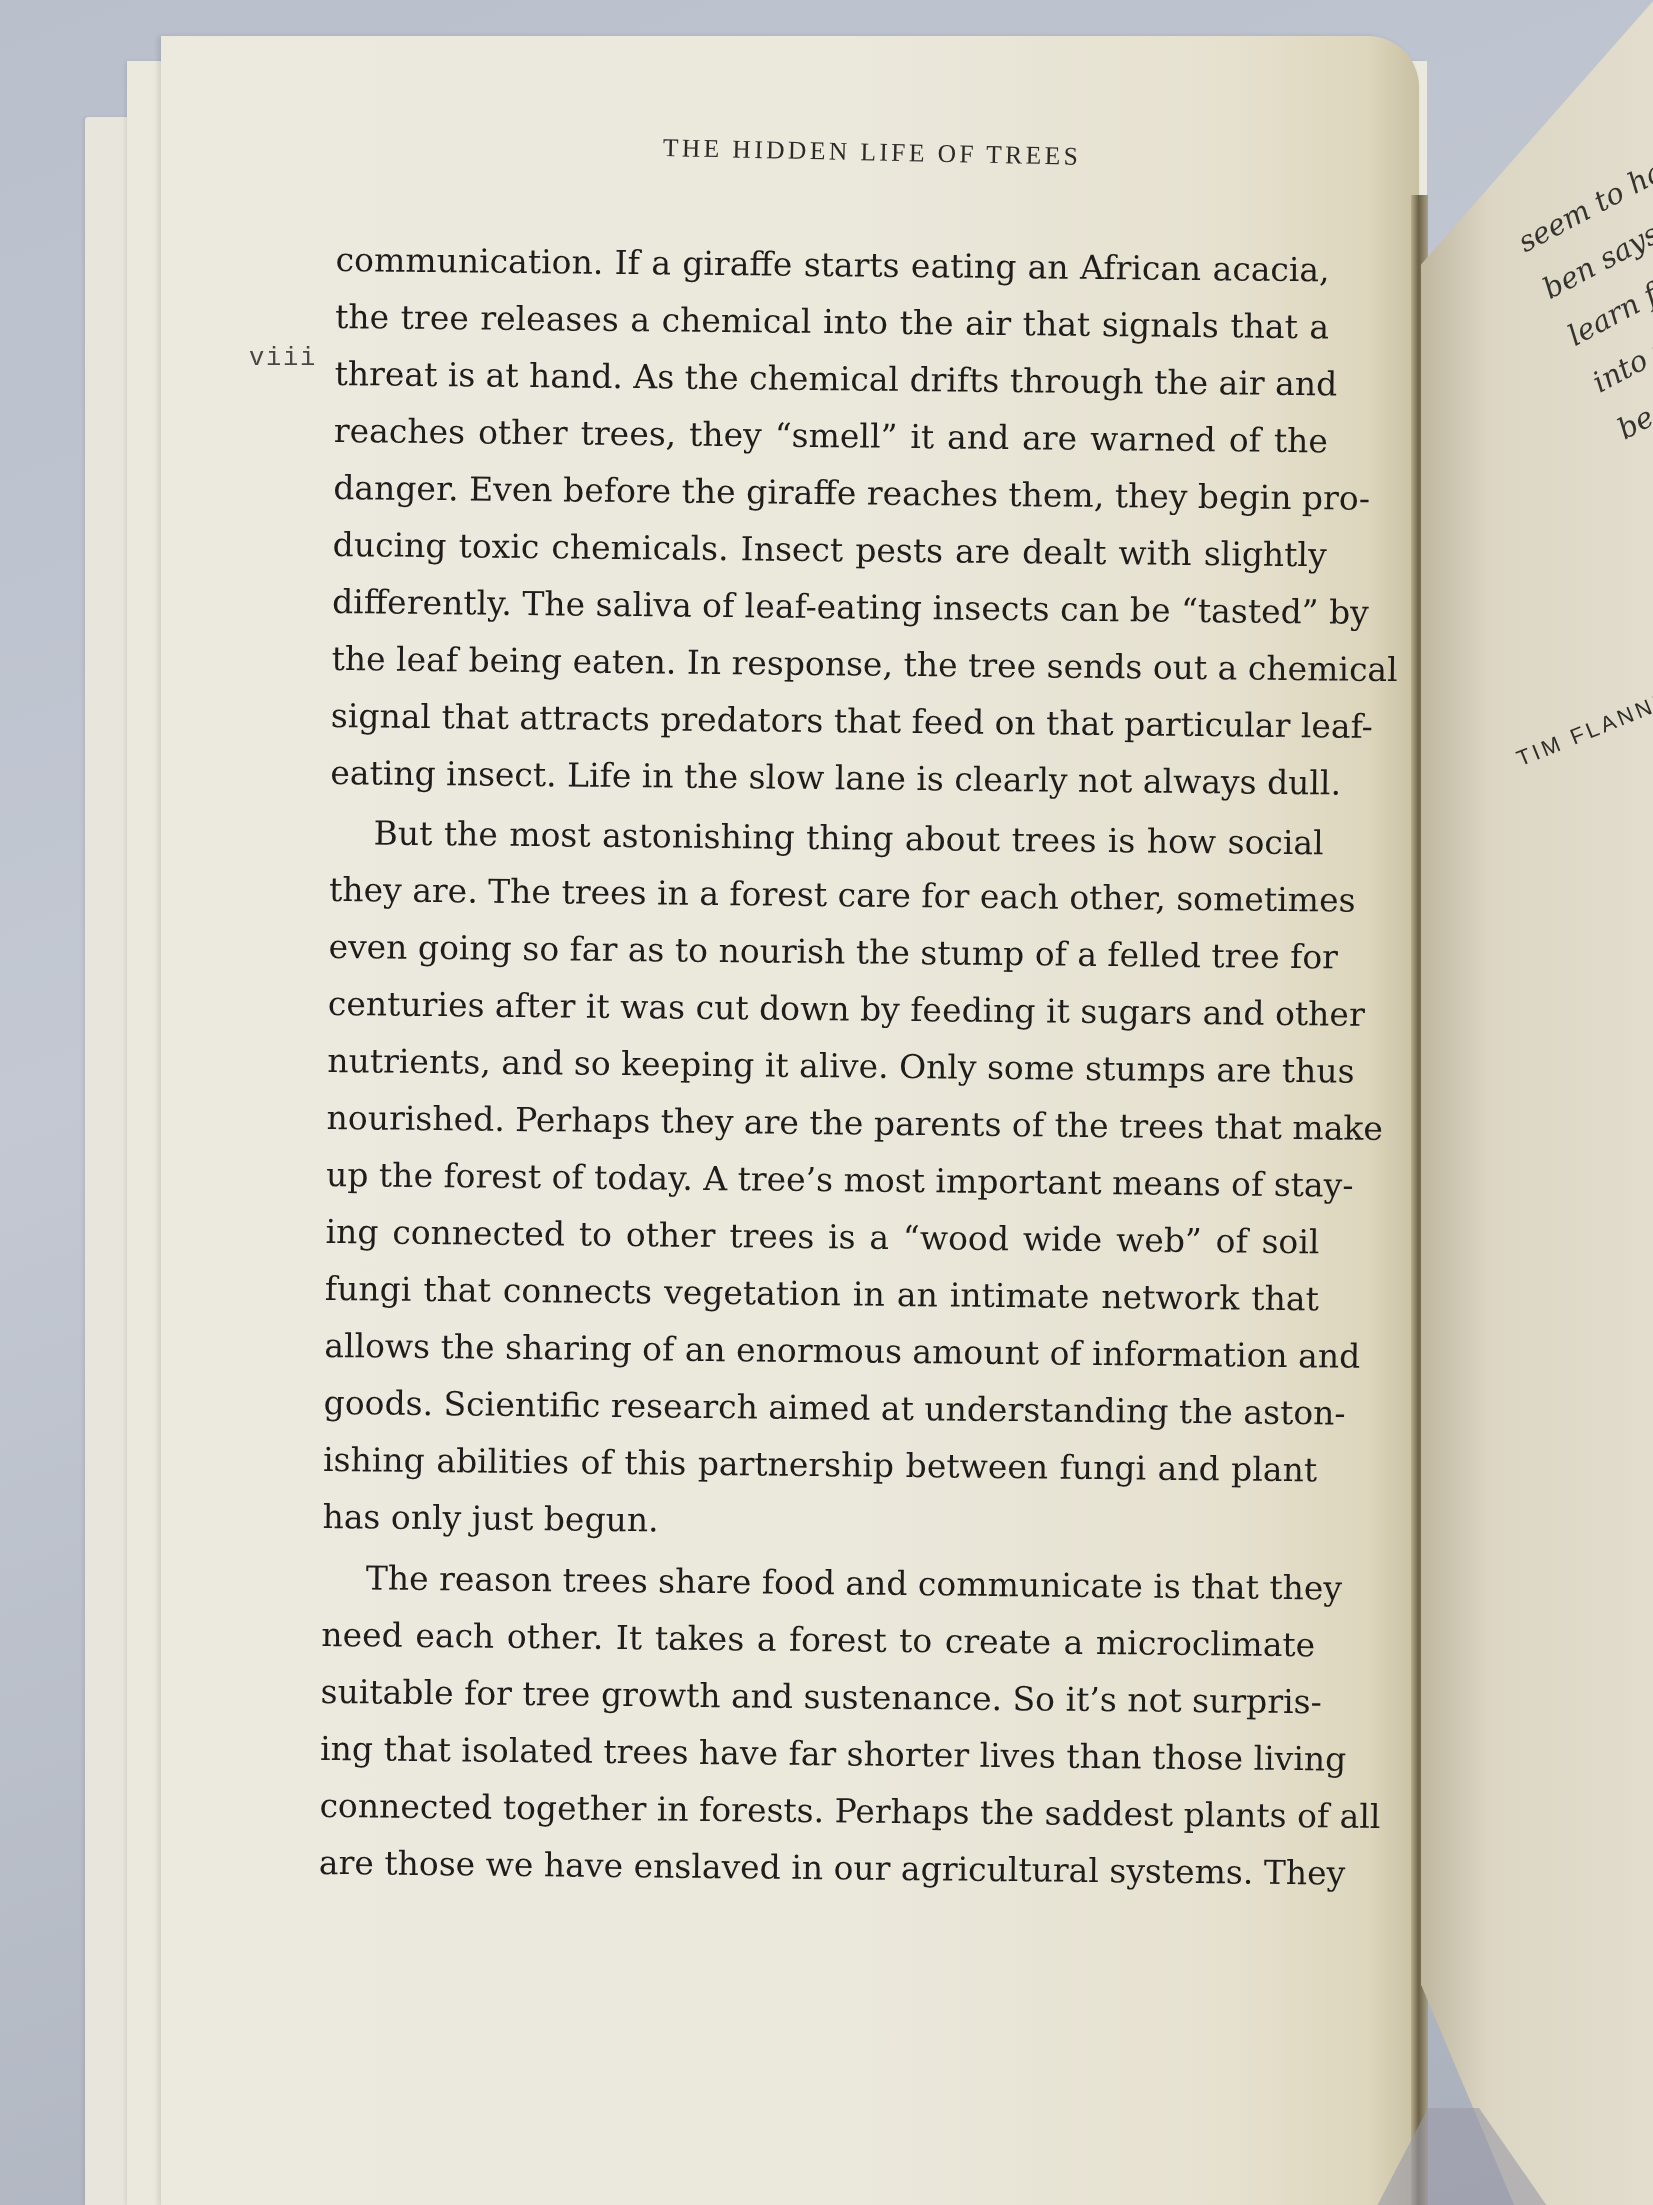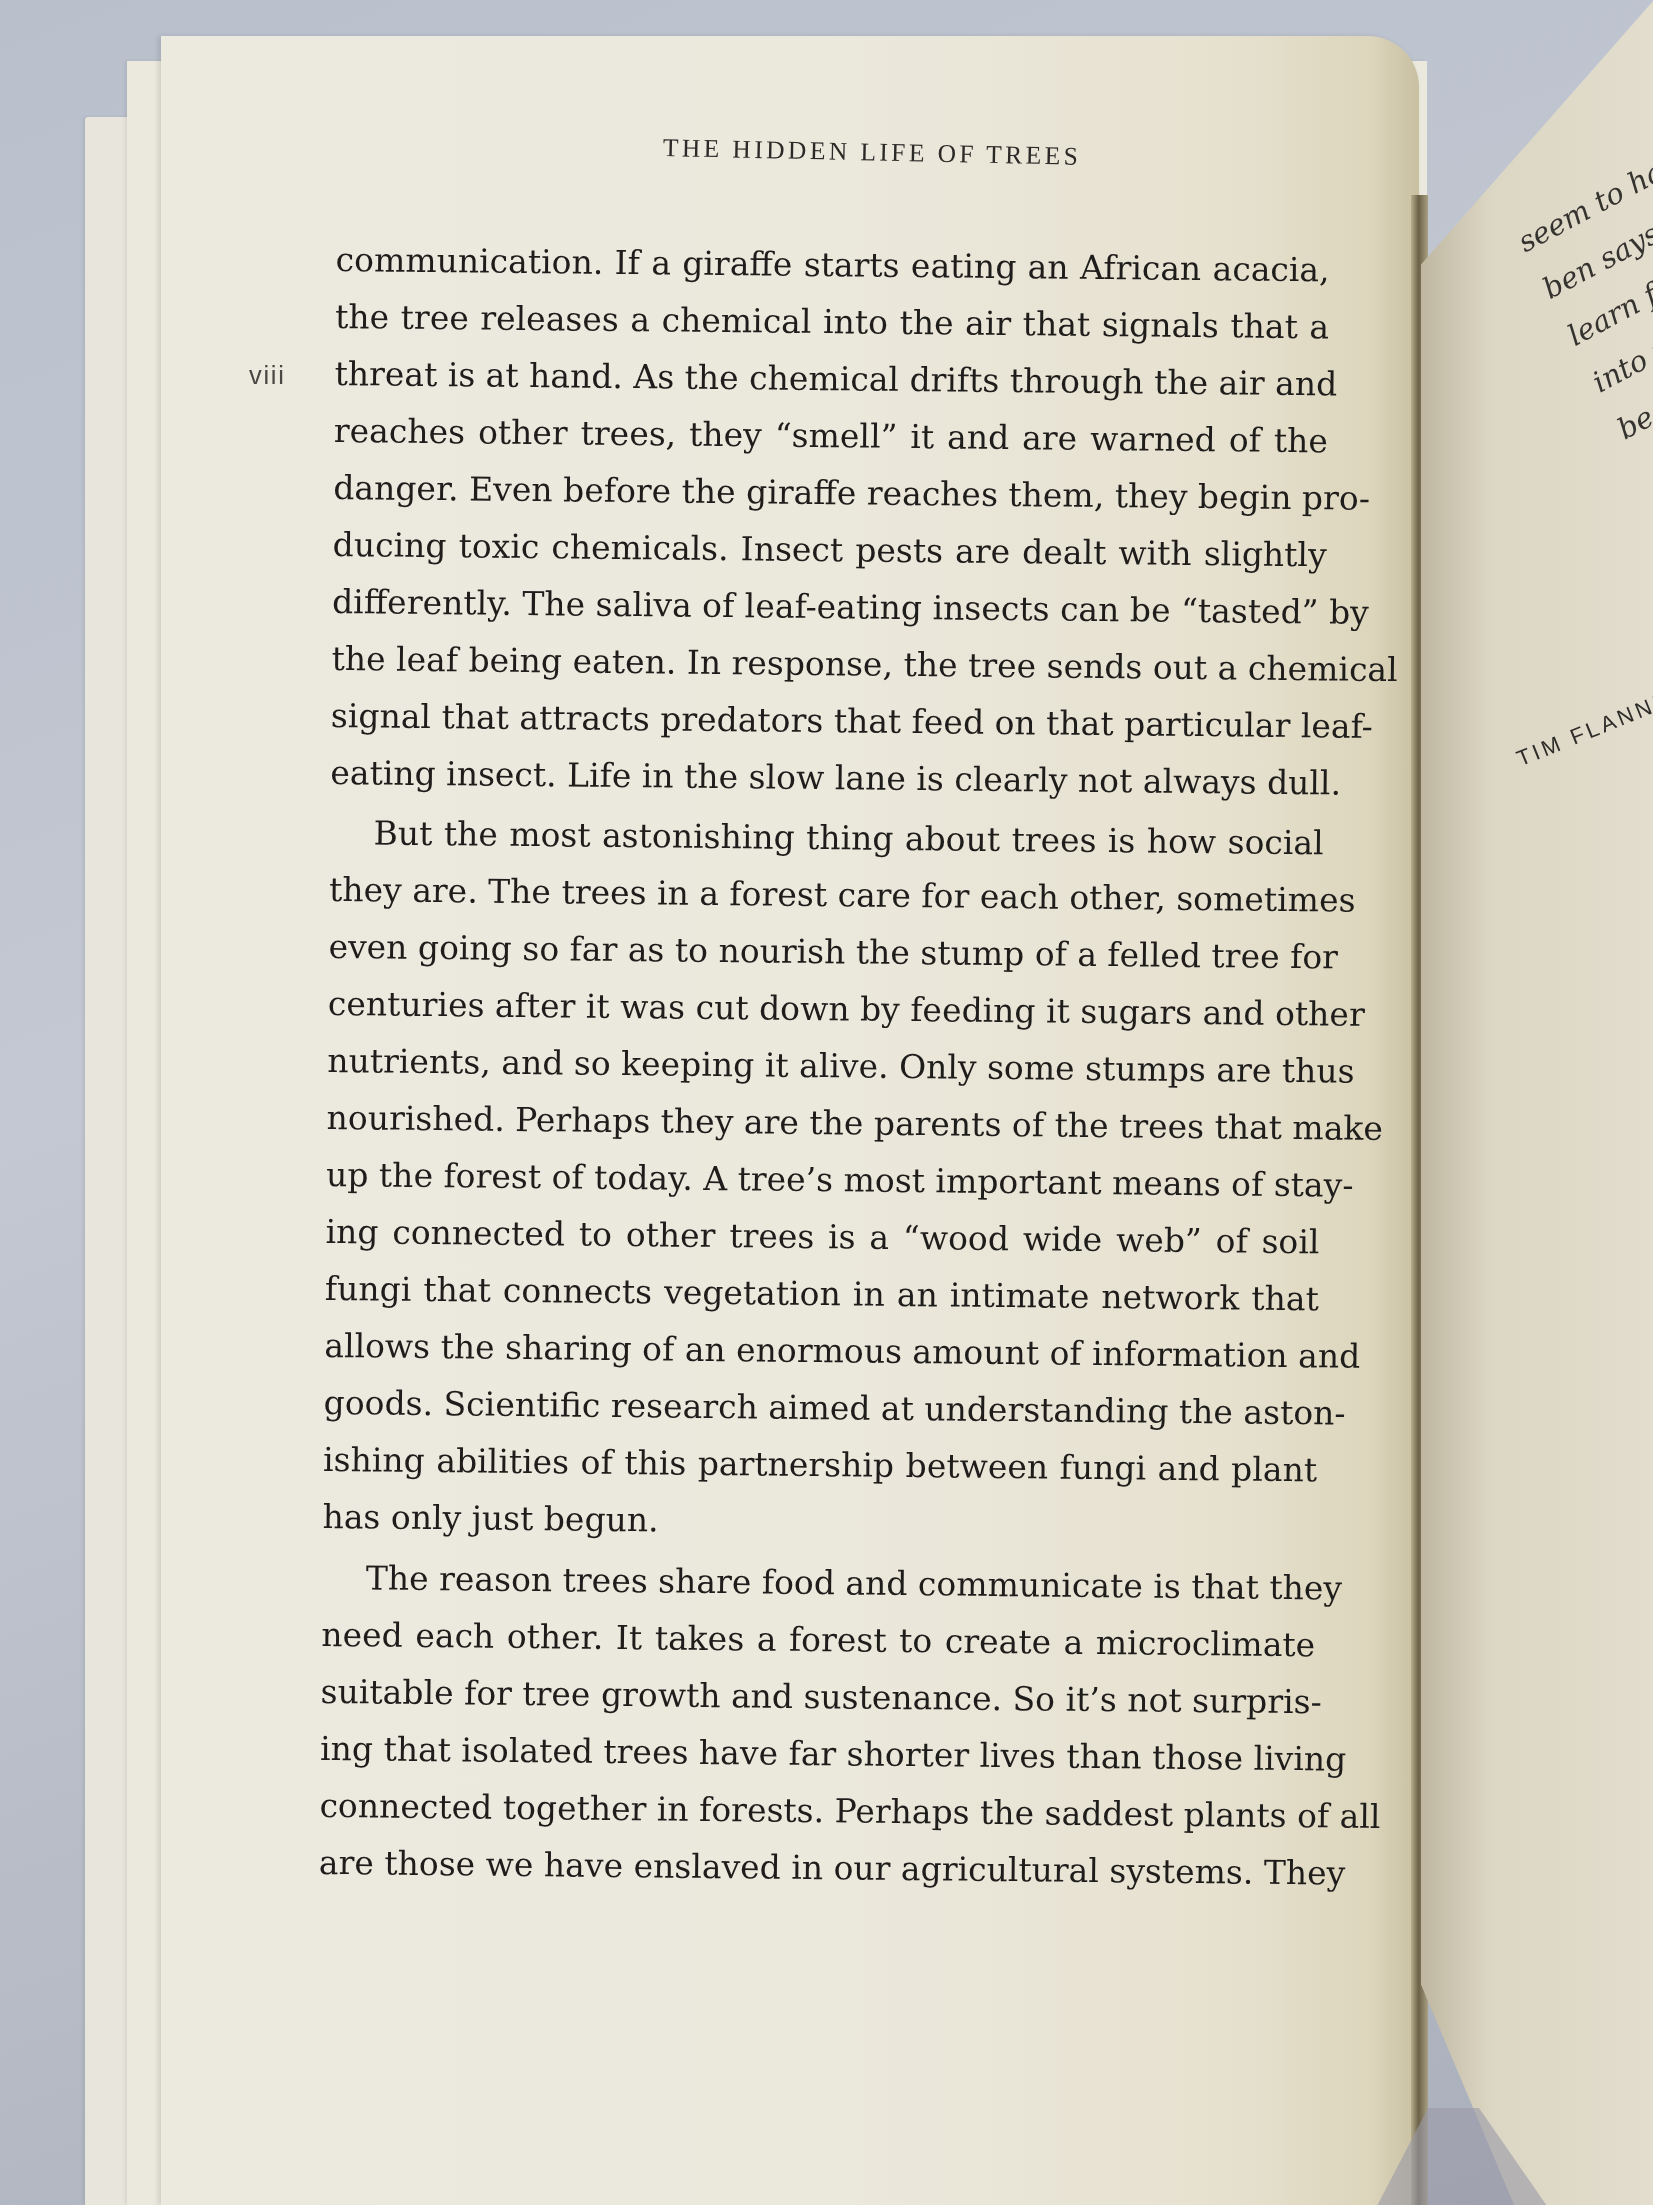--- a/index.html
+++ b/index.html
@@ -65,22 +65,22 @@
       font-family: "Liberation Serif", serif;
       font-size: 25.5px;
       letter-spacing: 3.4px;
       color: #2c2a28;
       transform: rotate(1.2deg);
       transform-origin: left center;
       white-space: nowrap;
     }
     .folio {
       position: absolute;
-      left: 249px; top: 361px;
-      font-family: Liberation Sans, sans-serif;
+      left: 249px; top: 344px;
+      font-family: Liberation Mono, monospace;
       font-size: 25.5px;
       letter-spacing: 1.7px;
       color: #4a4744;
     }
     .body-text {
       position: absolute;
       left: 336px; top: 231px;
       width: 994px;
       font-family: "DejaVu Serif", serif;
       font-size: 33px;

